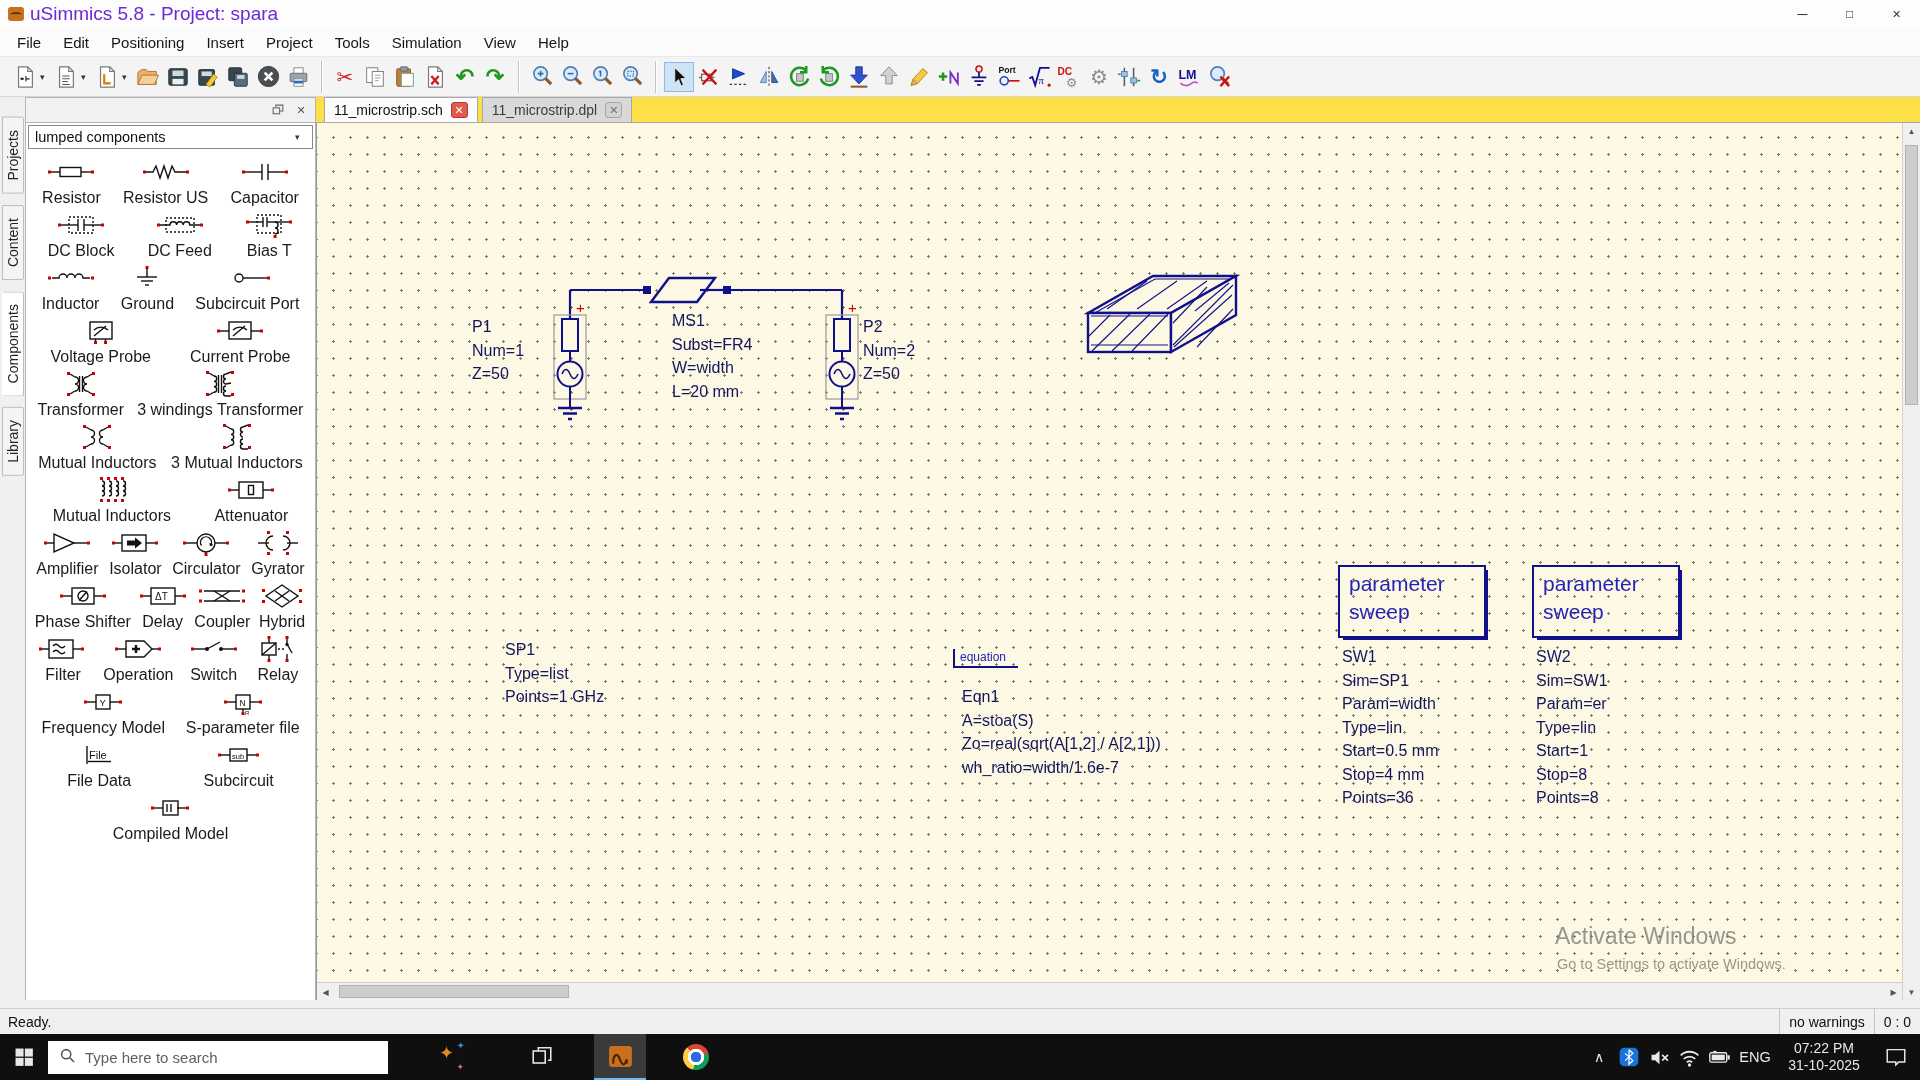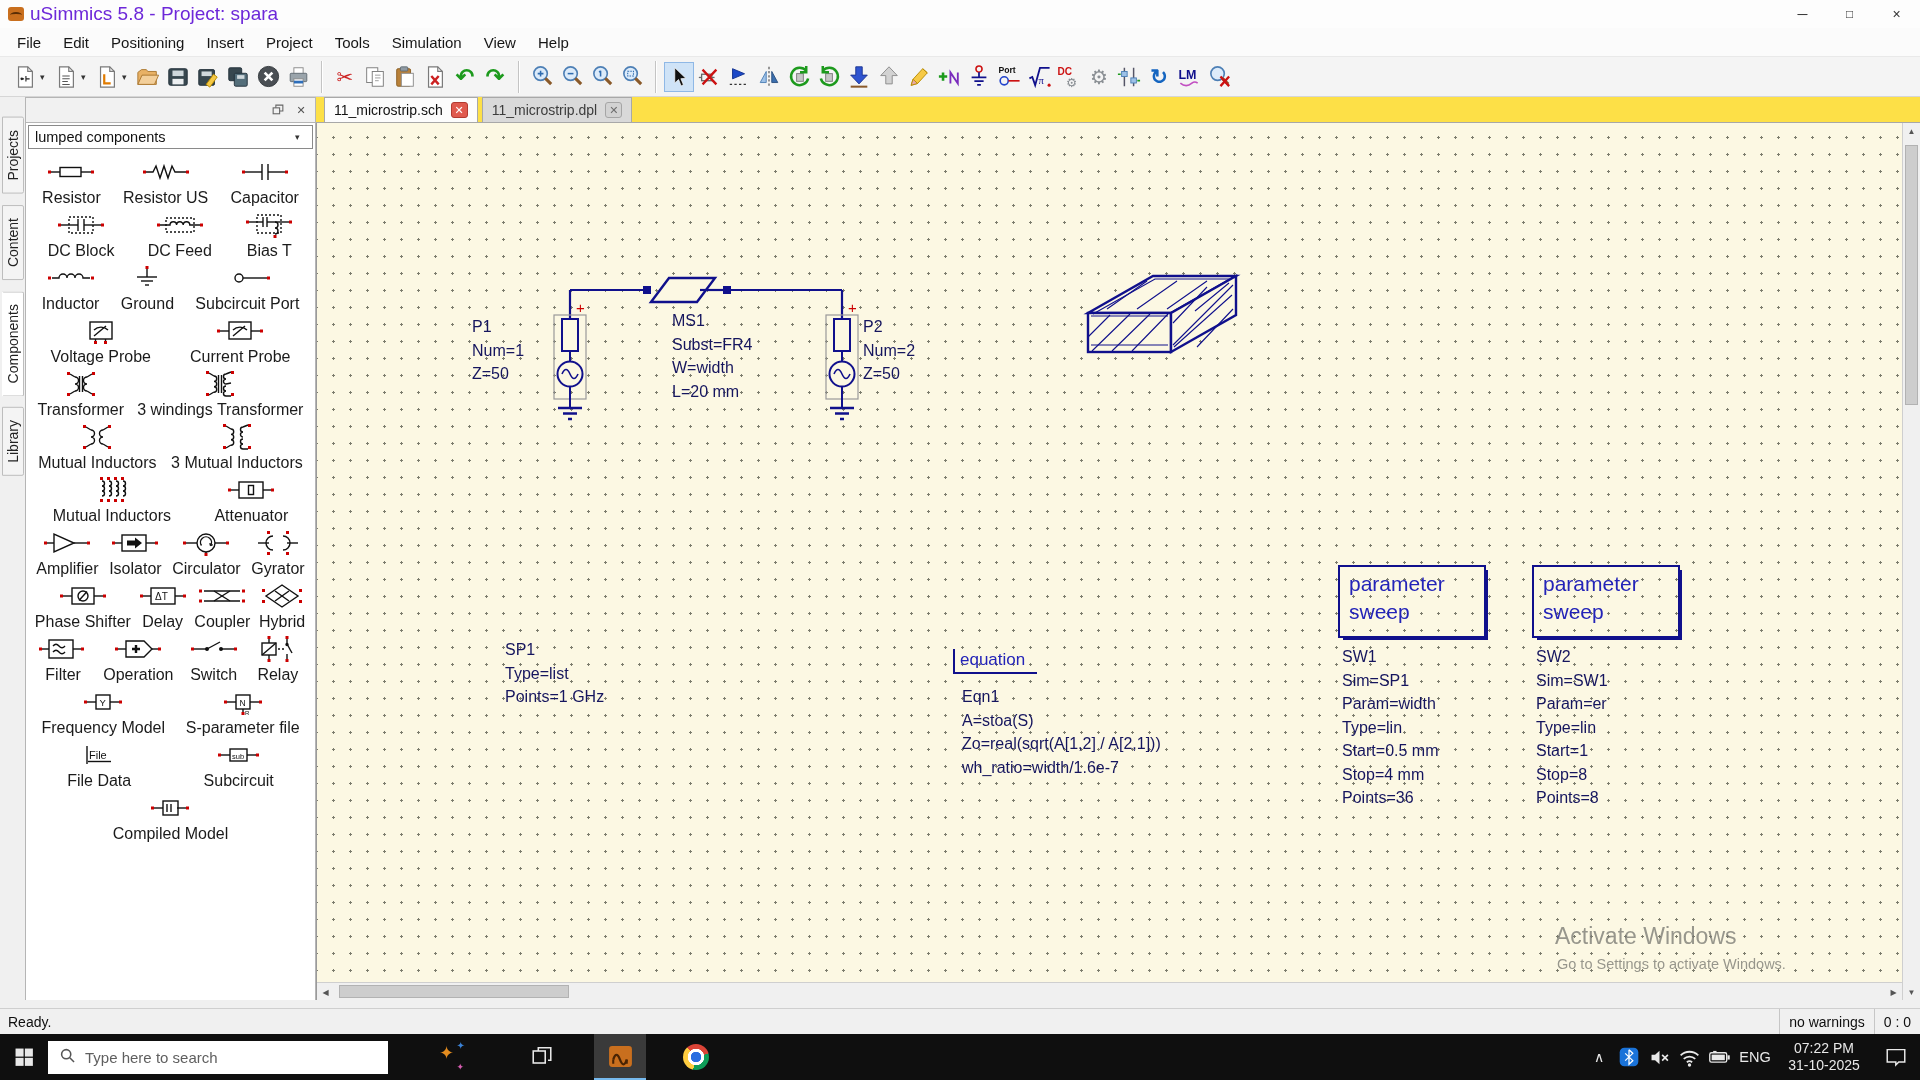--- a/index.html
+++ b/index.html
@@ -51,21 +51,21 @@
   .plabel { font-size:16px; color:#1b1b1b; line-height:21px; white-space:nowrap; }
 
   
   .canvas { position:absolute; left:316px; top:123px; width:1586px; height:877px; background-color:#fcf8e3;
             background-image:radial-gradient(circle,#7c7c6d 1.05px, transparent 1.3px); background-size:17px 17px; background-position:8px 6px;
             border-left:1px solid #9a9a9a; }
   .sch { position:absolute; left:0; top:0; right:0; bottom:18px; }
   .sch svg.wiring { position:absolute; left:0; top:0; }
   .ctext { position:absolute; font-size:16px; line-height:23.5px; color:#15155e; white-space:pre; }
   .simbox { position:absolute; border:2px solid #10108c; box-shadow:3.5px 3.5px 0 -1.5px #10108c; padding:3px 0 0 9px; color:#2323b8; font-size:21px; line-height:28px; background:transparent; }
-  .eqlabel { position:absolute; border-left:2px solid #10108c; border-bottom:2px solid #10108c; padding:1px 12px 2px 5px; color:#2323b8; font-size:17px; }
+  .eqlabel { position:absolute; border-left:2px solid #10108c; border-bottom:2px solid #10108c; padding:1px 12px 2px 5px; color:#2323b8; font-size:12px; }
   .wm1 { position:absolute; font-size:23px; color:rgba(125,125,118,0.8); }
   .wm2 { position:absolute; font-size:14.5px; color:rgba(125,125,118,0.8); }
 
   .hscroll { position:absolute; left:0; bottom:0; right:0; height:18px; background:#f0f0f0; border-top:1px solid #cfcfcf; }
   .hthumb { position:absolute; left:22px; top:2px; bottom:2px; width:230px; background:#cdcdcd; border:1px solid #b2b2b2; }
   .sarrow { position:absolute; width:17px; height:16px; display:flex; align-items:center; justify-content:center; font-size:8px; color:#555; background:#f0f0f0; }
   .vscroll { position:absolute; left:1902px; top:123px; width:18px; height:877px; background:#f0f0f0; border-left:1px solid #cfcfcf; }
   .vthumb { position:absolute; left:2px; right:2px; top:22px; height:260px; background:#cdcdcd; border:1px solid #b2b2b2; }
 
   .gapstrip { position:absolute; left:0; right:0; top:1000px; height:8px; background:#f0f0f0; }

